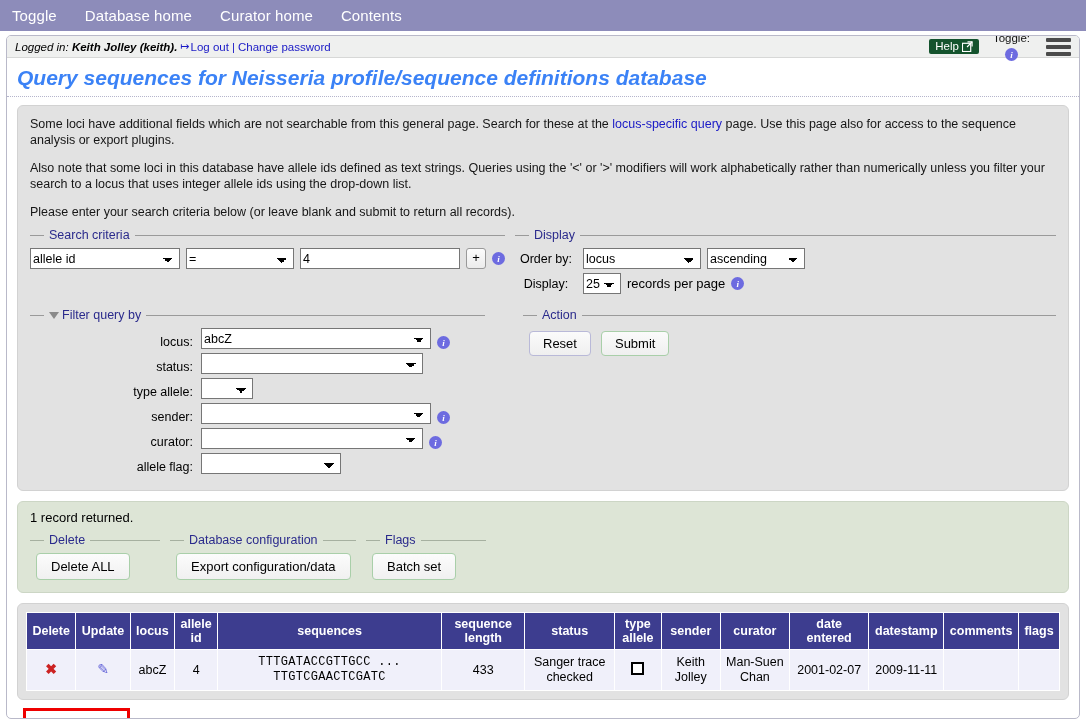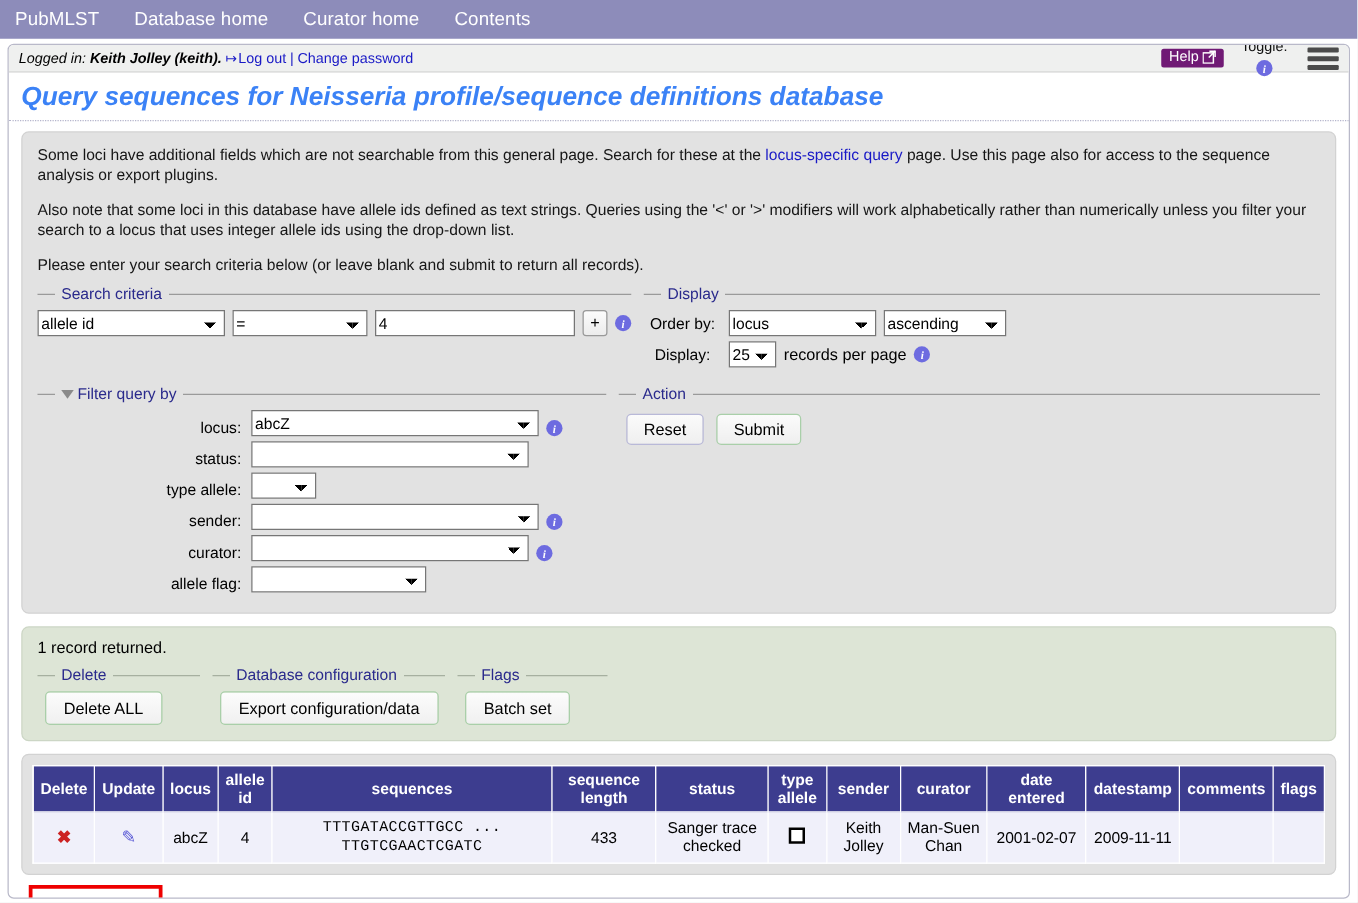--- a/index.html
+++ b/index.html
@@ -58,26 +58,27 @@
   .sep { color: #1919c6; margin: 0 3px; }
   .exit-ico { color: #1919c6; font-size: 11px; margin: 0 1px 0 3px; }
 
   #loginbar .right-group {
     margin-left: auto;
     display: flex;
     align-items: center;
     gap: 14px;
   }
   .help-btn {
-    background: #701a75;
+    background: #14532d;
     color: #fff;
     font-size: 11.5px;
     padding: 1px 6px 2px 6px;
     border-radius: 2px;
     display: inline-flex;
+    align-items: center;
     gap: 3px;
     cursor: pointer;
   }
   .toggle-wrap { display: flex; align-items: center; gap: 4px; font-size: 11.5px; color: #111; flex-direction: column; }
   .info-dot {
     width: 13px; height: 13px; border-radius: 50%;
     background: #6d6be0;
     color: #fff;
     font-size: 9px; font-weight: bold; font-style: italic;
     display: inline-flex; align-items: center; justify-content: center;
@@ -156,21 +157,21 @@
     cursor: pointer;
   }
 
   .criteria-display { display: flex; gap: 0; }
   #fs-search { flex: 0 0 472px; }
   #fs-display { flex: 1; margin-left: 10px; }
 
   #fs-display .drow { display: flex; align-items: center; gap: 6px; margin-bottom: 4px; }
   #fs-display .dlabel { width: 62px; text-align: center; font-size: 12.5px; }
 
-  .filter-action { display: flex; margin-top: 10px; }
+  .filter-action { display: flex; margin-top: 10px; gap: 28px; }
   #fs-filter { flex: 0 0 455px; }
   #fs-action { flex: 1; margin-left: 10px; }
 
   .frow { display: flex; align-items: flex-end; gap: 6px; margin-bottom: 4px; }
   .flabel { width: 165px; text-align: right; font-size: 12.5px; padding-right: 2px; }
 
   .tri {
     display: inline-block;
     width: 0; height: 0;
     border-left: 5px solid transparent;
@@ -286,21 +287,21 @@
     width: 107px;
     height: 38px;
     border: 3px solid #ee0000;
     pointer-events: none;
   }
 </style>
 </head>
 <body>
 
 <div id="navbar">
-  <span class="nav-item">PubMLST</span>
+  <span class="nav-item">Toggle</span>
   <span class="nav-item">Database home</span>
   <span class="nav-item">Curator home</span>
   <span class="nav-item">Contents</span>
 </div>
 
 <div id="page">
 
   <div id="loginbar">
     <span class="li-label">Logged in:</span>&nbsp;
     <span class="li-user">Keith Jolley (keith).</span>

